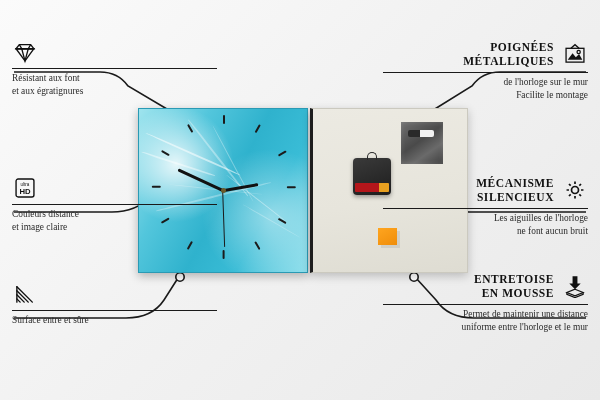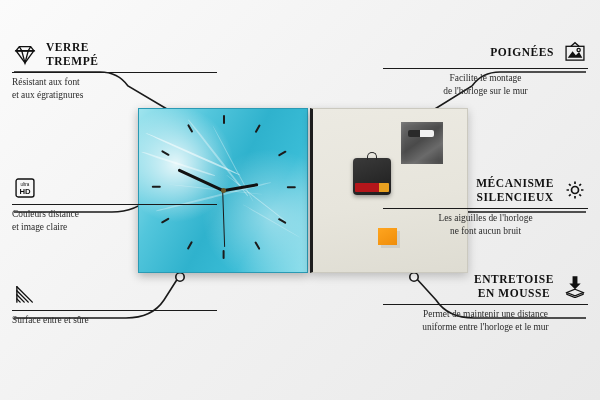--- a/index.html
+++ b/index.html
@@ -59,21 +59,21 @@
   .movement .battery { position:absolute; left:6%; bottom:8%; width:88%; height:9px;
     background:linear-gradient(90deg,#b4161b 0 72%,#e8a020 72% 100%); border-radius:1px; }
   .movement .shaft { position:absolute; left:38%; top:-6px; width:24%; height:8px;
     border:1.6px solid #2a2a2a; border-bottom:none; border-radius:5px 5px 0 0; }
   .spacer { position:absolute; left:42%; top:73%; width:19px; height:17px;
     background:linear-gradient(150deg,#ffa51f,#ef8d0a); box-shadow:3px 3px 0 rgba(0,0,0,.08); }
 
   
   .callout { position:absolute; width:205px; }
   .callout.left  { left:12px;  text-align:left; }
-  .callout.right { right:12px; text-align:center; }
+  .callout.right { right:12px; text-align:right; }
   .head { display:flex; align-items:center; gap:8px; }
   .callout.right .head { flex-direction:row-reverse; }
   .ttl { font-weight:bold; font-size:11.5px; letter-spacing:.55px; color:#111;
          line-height:1.22; text-transform:uppercase; }
   .rule { height:1.4px; background:#1a1a1a; margin:4px 0 3px; }
   .sub { font-size:9.4px; color:#2b2b2b; line-height:1.3; }
   .ico { width:26px; height:24px; flex:0 0 26px; }
   .ico svg { width:100%; height:100%; display:block; }
 
   svg.links { position:absolute; inset:0; width:600px; height:400px; pointer-events:none; }
@@ -149,24 +149,20 @@
       <span class="ico">
         <svg viewBox="0 0 32 28">
             <g fill="none" stroke="#111" stroke-width="1.6">
           <path d="M5 10 L16 25 L27 10 Z"></path>
               <path d="M5 10 L9 5 H23 L27 10 Z"></path>
           <path d="M9 5 L12 10 L16 25 L20 10 L23 5"></path>
               <path d="M5 10 H27"></path>
         </g>
           </svg>
       </span>
-      <div class="ttl">
-        <div>VERRE</div>
-        <div>TREMPÉ</div>
-      </div>
     </div>
     <div class="rule"></div>
     <div class="sub">
       <div>Résistant aux font</div>
       <div>et aux égratignures</div>
     </div>
   </div>
 
   <div class="callout left" style="top:176px">
     <div class="head">
@@ -212,26 +208,27 @@
             <g fill="none" stroke="#111" stroke-width="1.6">
           <path d="M11 7 L16 2.5 L21 7"></path>
           <rect x="5" y="7" width="22" height="17"></rect>
           <path d="M7 21 L13 13 L17 18 L21 14 L25 21 Z" fill="#111" stroke="none"></path>
           <circle cx="20.5" cy="11.5" r="2"></circle>
         </g>
           </svg>
       </span>
       <div class="ttl">
         <div>POIGNÉES</div>
-      </div>
-    </div>
-    <div class="rule"></div>
-    <div class="sub">
+        <div>MÉTALLIQUES</div>
+      </div>
+    </div>
+    <div class="rule"></div>
+    <div class="sub">
+      <div>de l'horloge sur le mur</div>
       <div>Facilite le montage</div>
-      <div>de l'horloge sur le mur</div>
     </div>
   </div>
 
   <div class="callout right" style="top:176px">
     <div class="head">
       <span class="ico">
         <svg viewBox="0 0 32 28">
             <g fill="none" stroke="#111" stroke-width="2.1">
           <circle cx="16" cy="14" r="4.3"></circle>
           <path d="M16 3.5 v3 M16 21.5 v3 M5.6 14 h3 M23.4 14 h3

